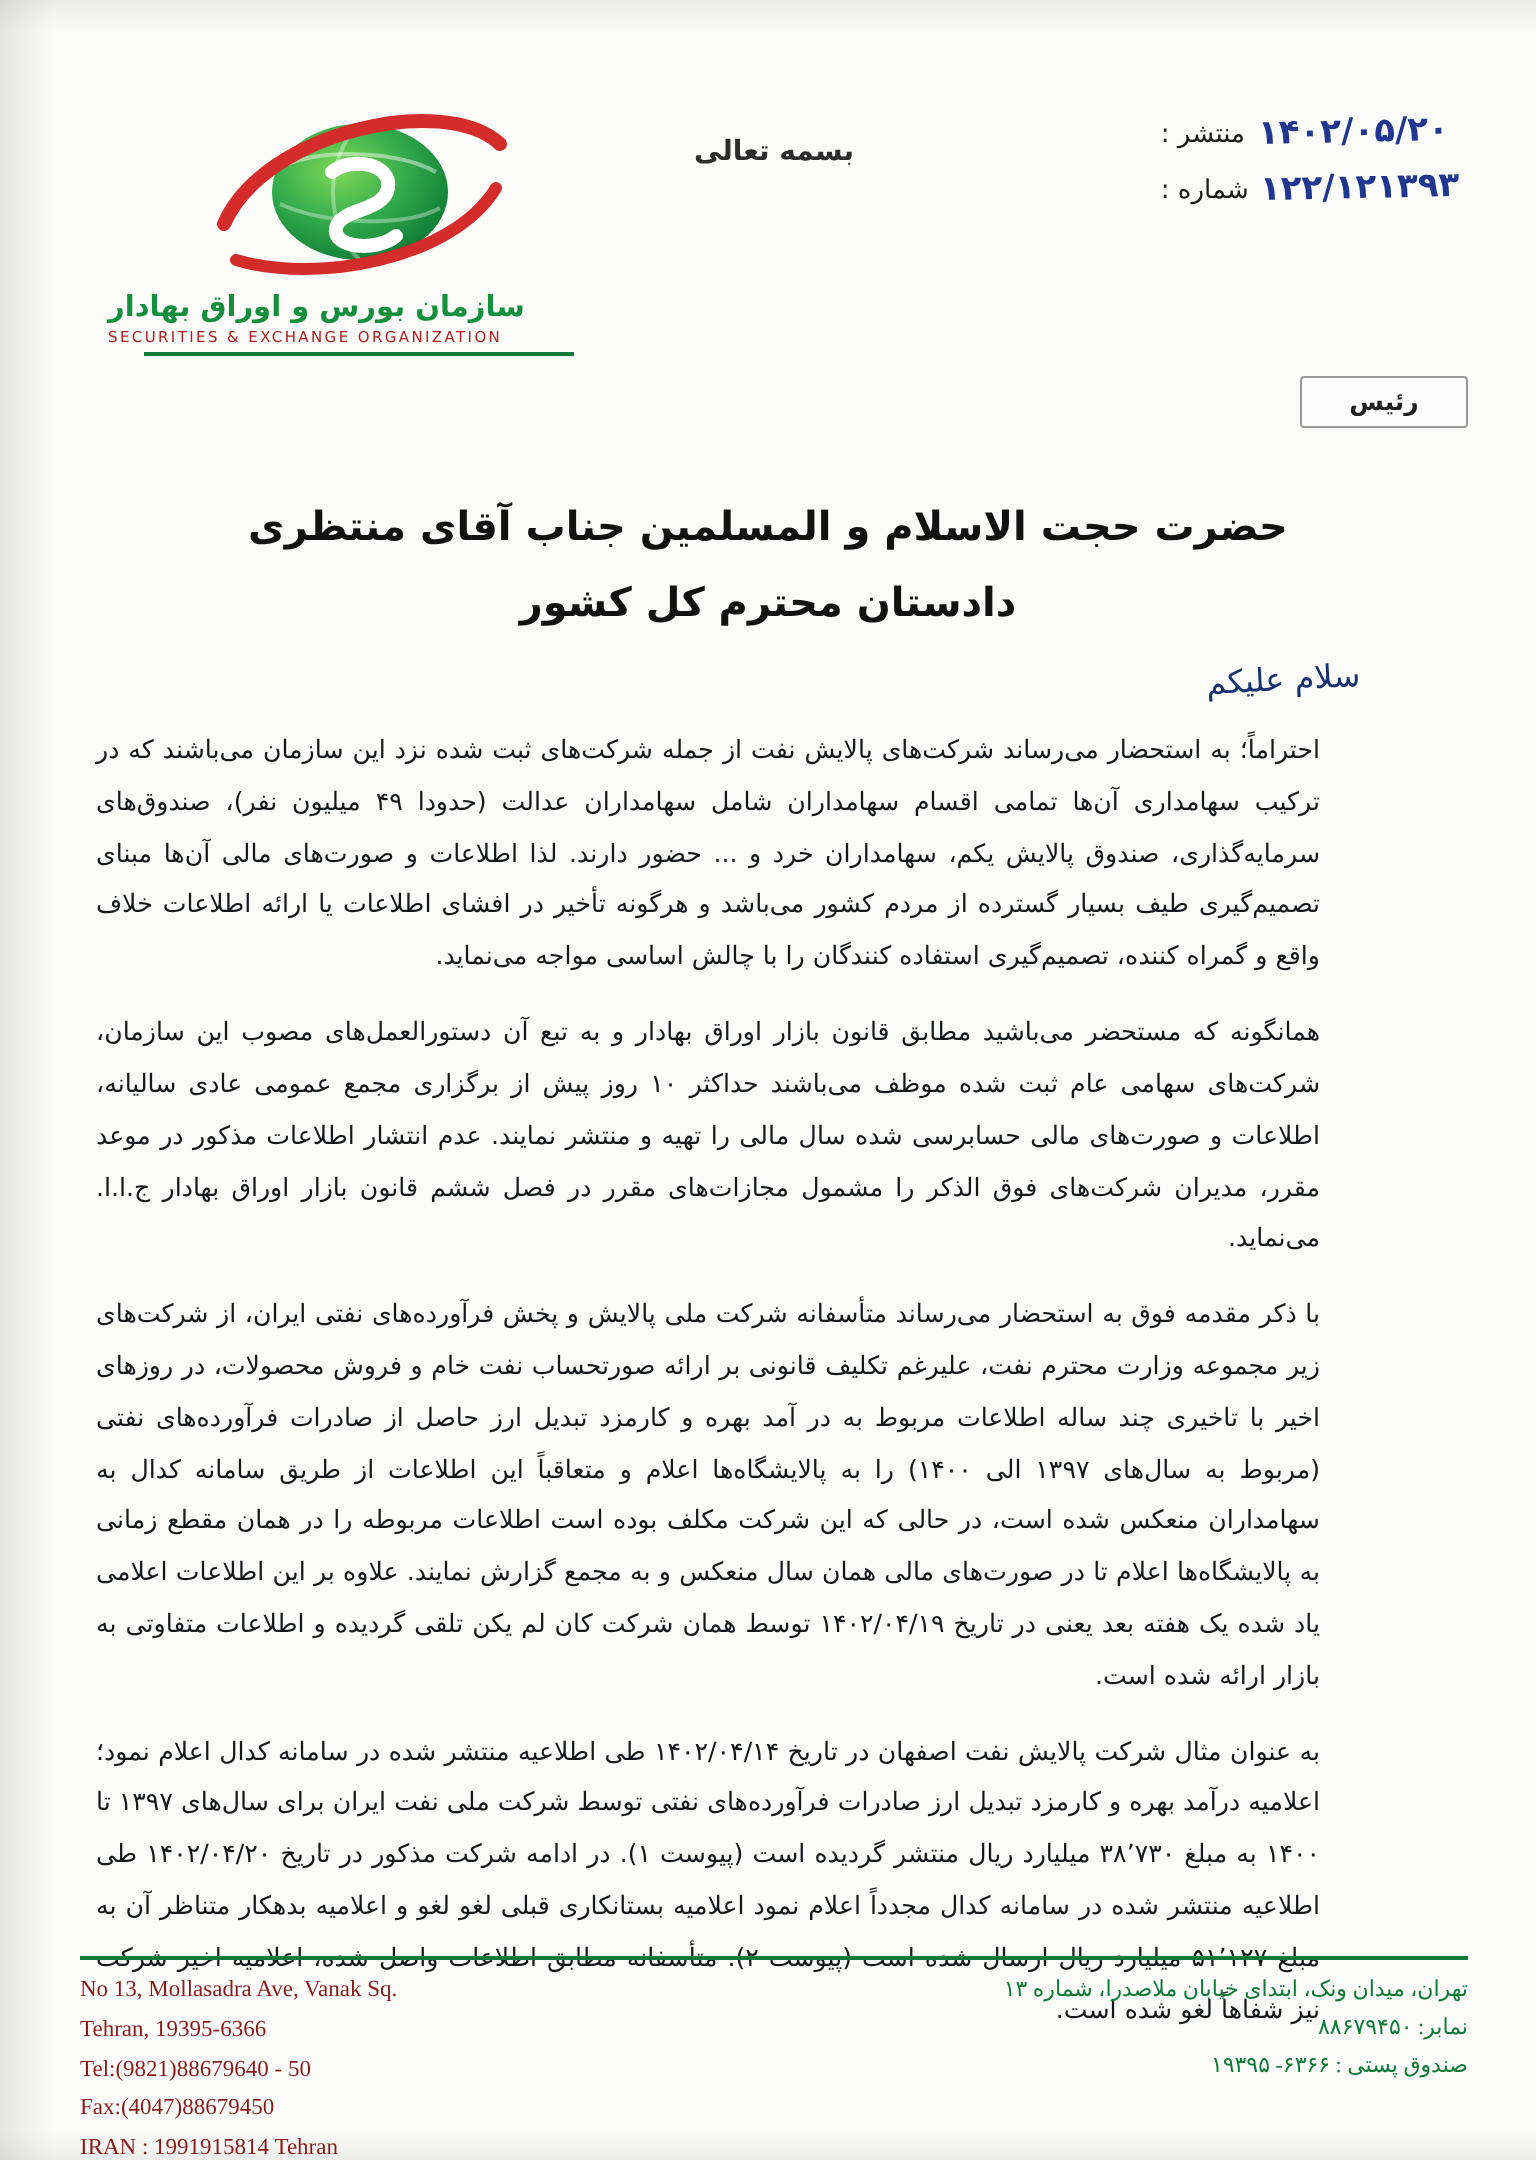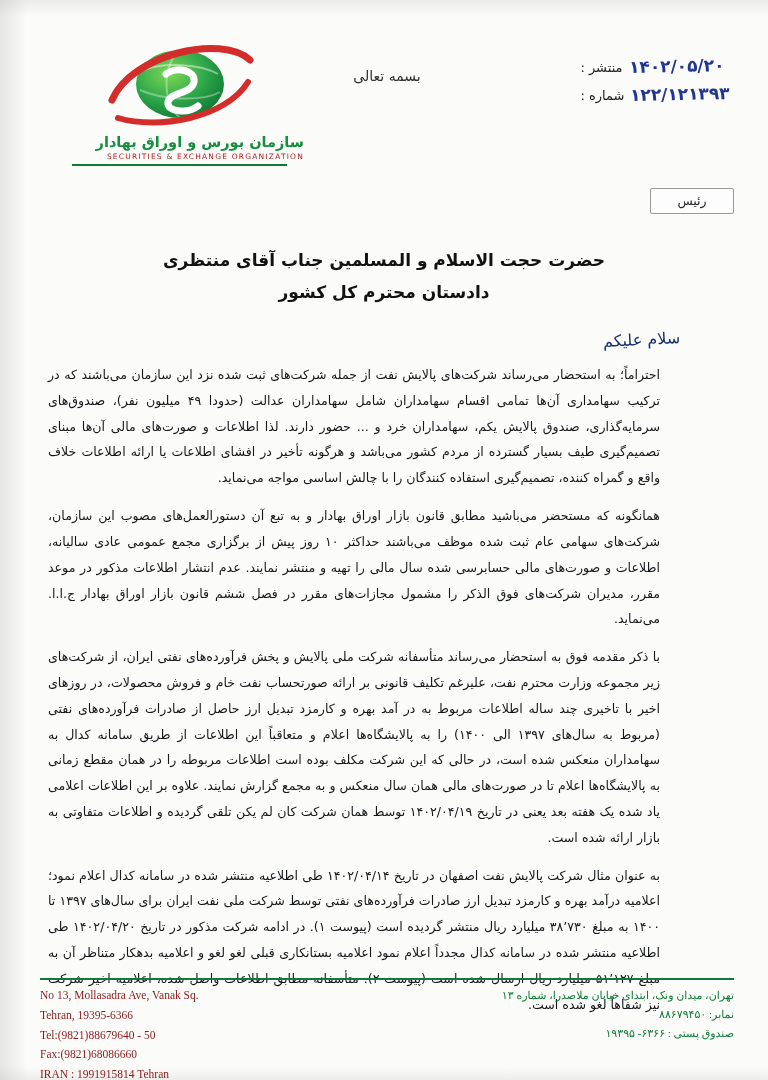--- a/index.html
+++ b/index.html
@@ -82,29 +82,29 @@
   }
 
   .bismillah {
     position: absolute;
     top: 42px;
     left: 0;
     right: 0;
     text-align: center;
     font-size: 14px;
     color: #2d2d2d;
-    font-weight: normal;
+    font-weight: bold;
   }
 
   .logo-wrap {
     position: absolute;
-    top: 8px;
+    top: 20px;
     left: 18px;
     width: 250px;
-    text-align: right;
+    text-align: left;
   }
   .logo-mark {
     position: relative;
     width: 150px;
     height: 96px;
     margin: 0 auto;
   }
   .logo-text-fa {
     margin-top: 4px;
     font-size: 14.5px;
@@ -134,33 +134,34 @@
     right: 34px;
     min-width: 62px;
     padding: 4px 10px 5px;
     border: 1px solid #9a9a9a;
     border-radius: 2px;
     background: #fdfdfd;
     font-size: 12.5px;
     text-align: center;
     color: #222;
     letter-spacing: 2px;
+    font-weight: bold;
   }
 
   
   .addressee {
     position: absolute;
     top: 244px;
     right: 0;
     left: 0;
     text-align: center;
     direction: rtl;
   }
   .addressee div {
-    font-size: 17px;
+    font-size: 20px;
     font-weight: bold;
     color: #121212;
     line-height: 1.9;
   }
 
   
   .salutation {
     position: absolute;
     top: 330px;
     right: 88px;
@@ -296,18 +297,18 @@
   <div class="footer">
     <div class="footer-fa">
       <div>تهران، میدان ونک، ابتدای خیابان ملاصدرا، شماره ۱۳</div>
       <div>نمابر: ۸۸۶۷۹۴۵۰</div>
       <div>صندوق پستی : ۶۳۶۶- ۱۹۳۹۵</div>
     </div>
     <div class="footer-en">
       <div>No 13, Mollasadra Ave, Vanak Sq.</div>
       <div>Tehran, 19395-6366</div>
       <div>Tel:(9821)88679640 - 50</div>
-      <div>Fax:(9821)68086660</div>
+      <div>Fax:(4047)88679450</div>
       <div>IRAN : 1991915814 Tehran</div>
     </div>
   </div>
 
 </div>
 
 </body></html>

